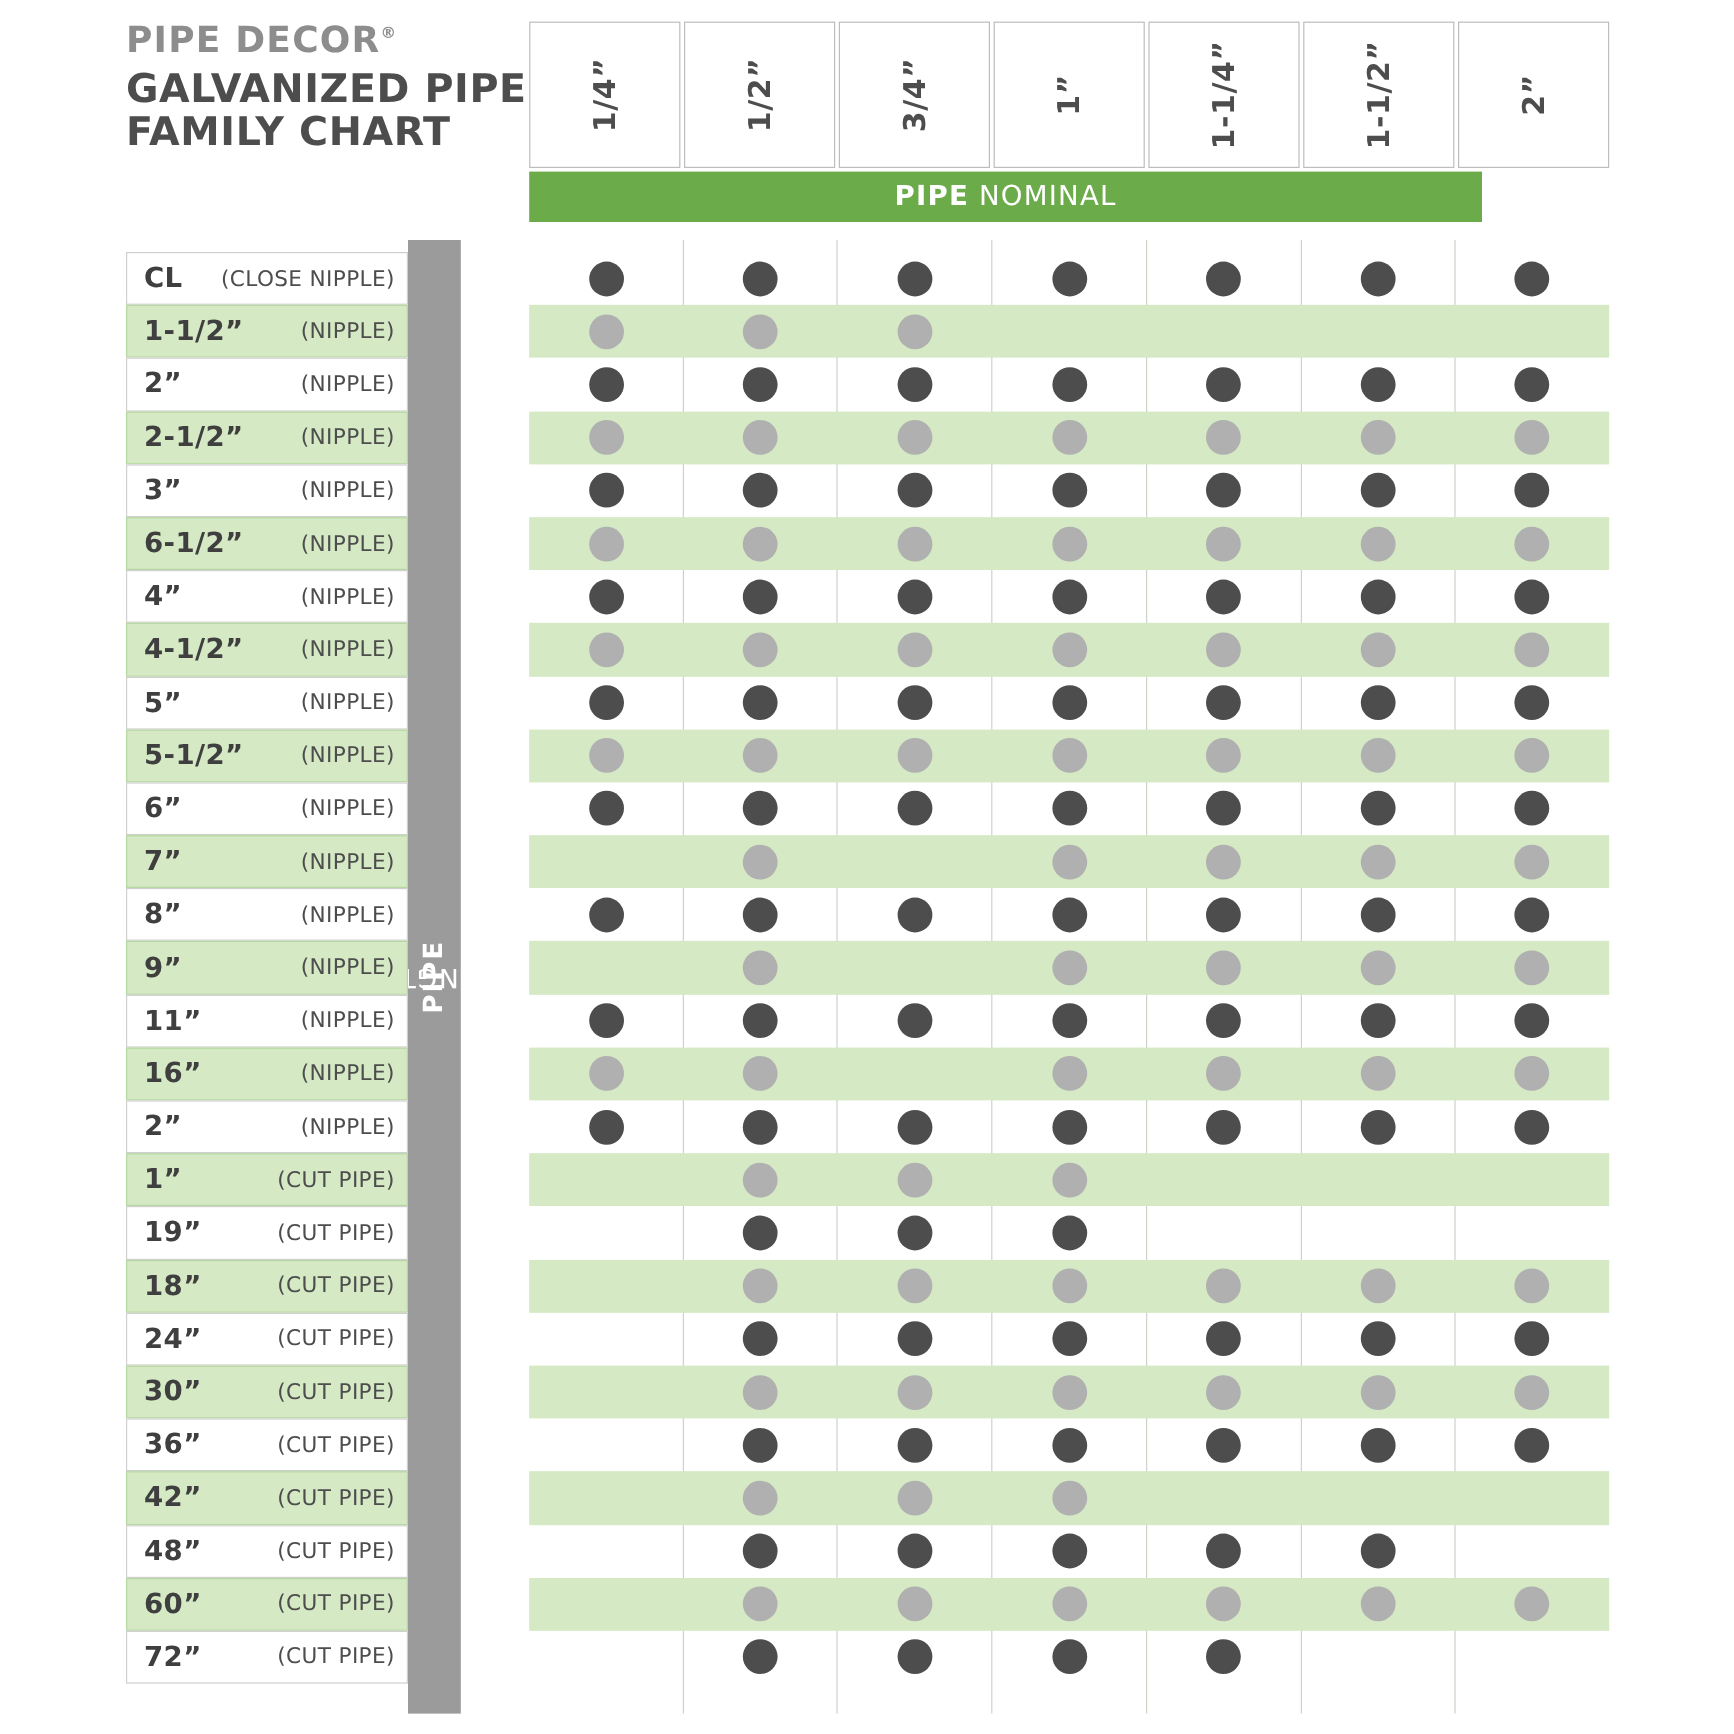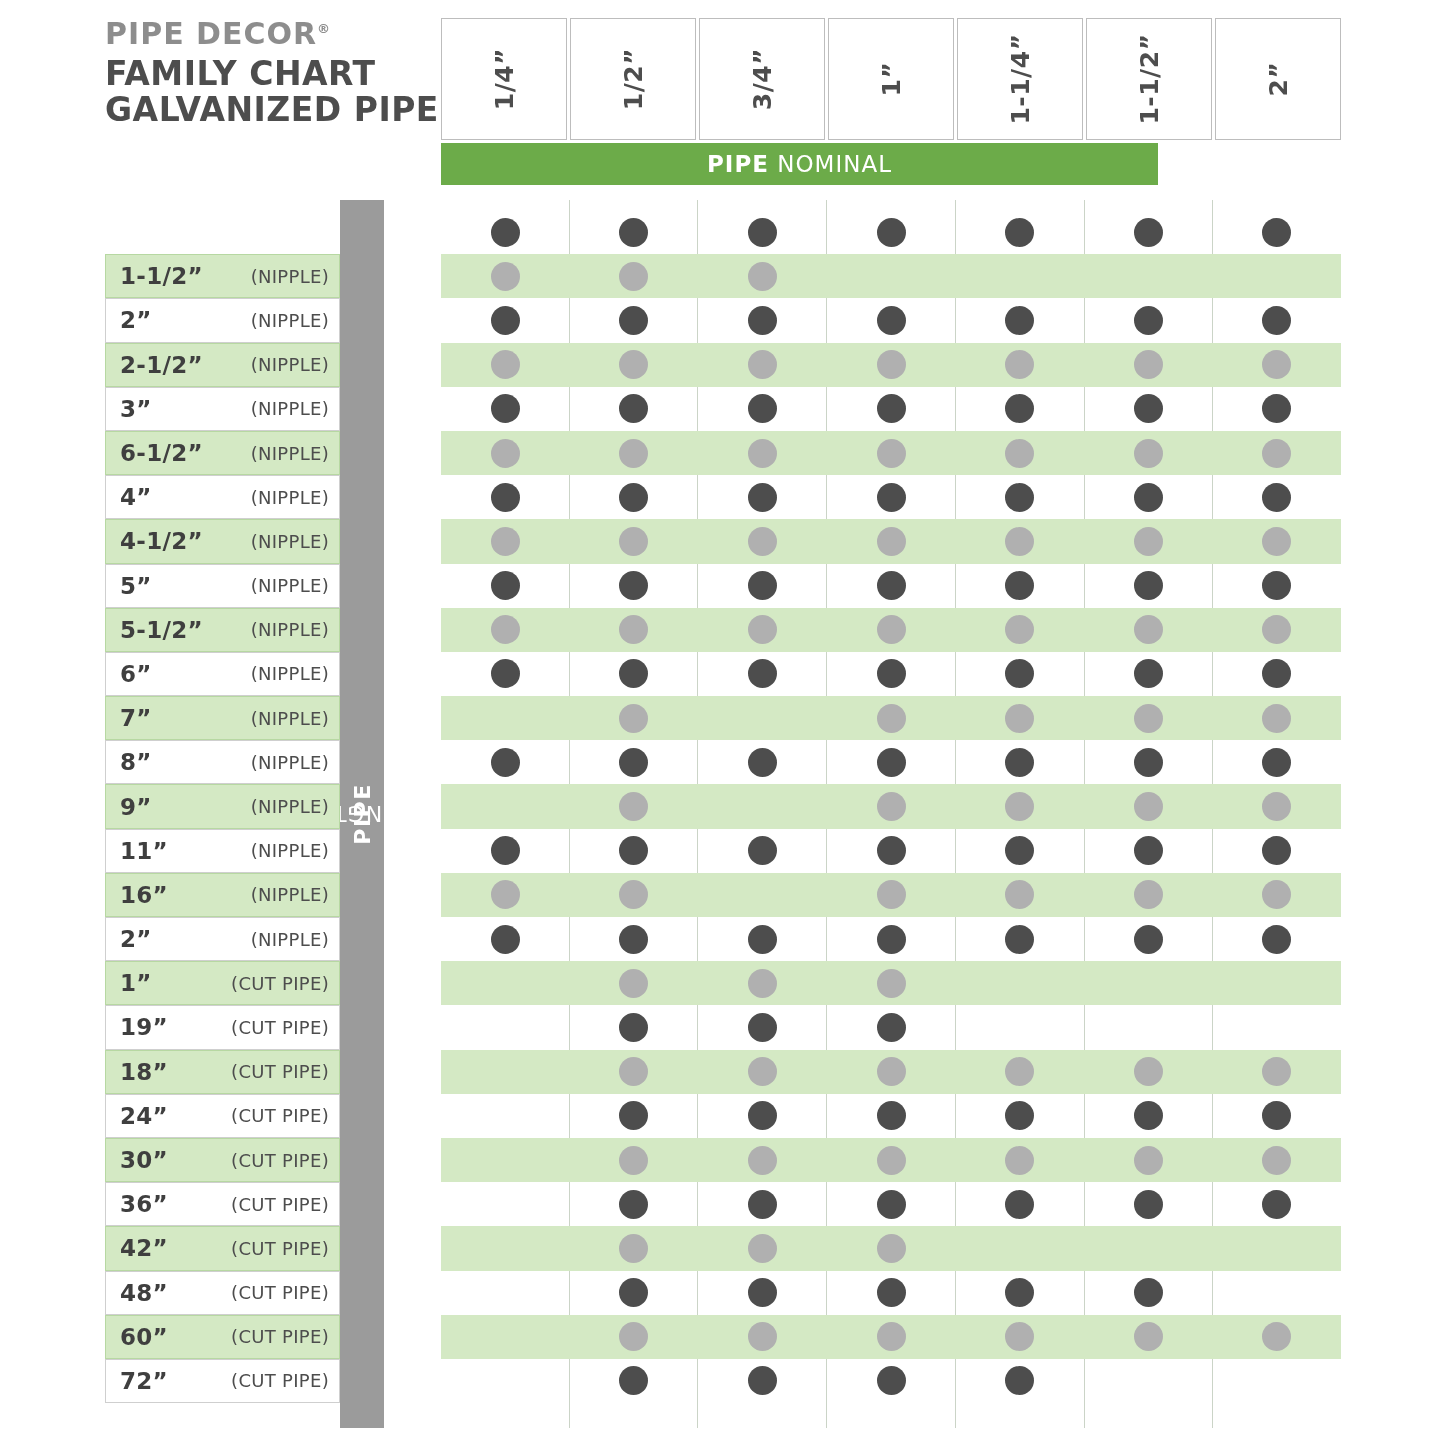--- a/index.html
+++ b/index.html
@@ -78,21 +78,21 @@
     font-size: 25px;
     color: #4d4d4d;
     letter-spacing: 0.5px;
   }
 
   
   .nominal-banner {
     position: absolute;
     left: 441px;
     top: 143px;
-    width: 717px;
+    width: 794px;
     height: 42px;
     background: #6cab49;
     display: flex;
     align-items: center;
     justify-content: center;
   }
   .nominal-banner .txt {
     font-family: "DejaVu Sans", sans-serif;
     font-size: 23px;
     color: #ffffff;
@@ -215,22 +215,22 @@
 </head>
 <body>
 
 <div class="page">
 
   <div class="title-block">
     <div class="brand">
       <span>PIPE DECOR</span><span class="reg">®</span>
     </div>
     <div class="chart-title">
+      <div>GALVANIZED PIPE</div>
       <div>FAMILY CHART</div>
-      <div>GALVANIZED PIPE</div>
     </div>
   </div>
 
   <div class="col-headers" id="col-headers">
       <div class="col-head">
         <span>1/4”</span>
       </div>
       <div class="col-head">
         <span>1/2”</span>
       </div>
@@ -267,20 +267,24 @@
       <div></div>
       <div></div>
       <div></div>
       <div></div>
       <div></div>
     </div>
 
   <div class="rows" id="rows">
       <div class="row">
         <div class="band"></div>
+        <div class="label">
+          <span class="size">CL</span>
+          <span class="kind">(CLOSE NIPPLE)</span>
+        </div>
         <div class="dots">
           <div class="cell">
             <div class="dot"></div>
           </div>
           <div class="cell">
             <div class="dot"></div>
           </div>
           <div class="cell">
             <div class="dot"></div>
           </div>

